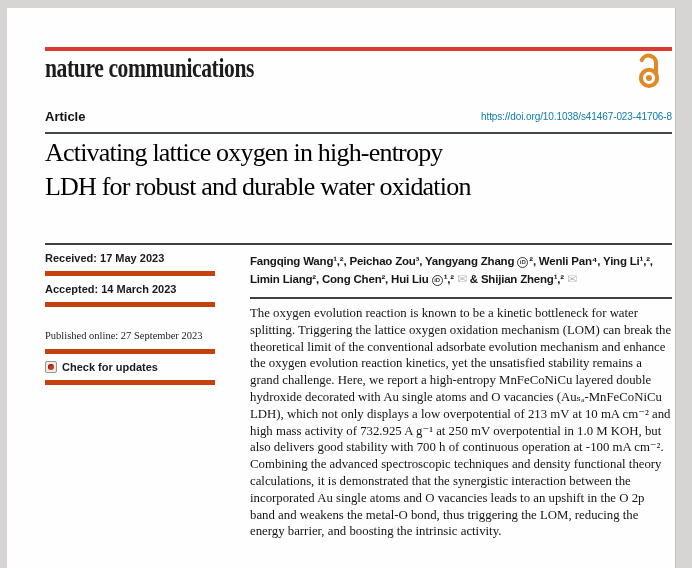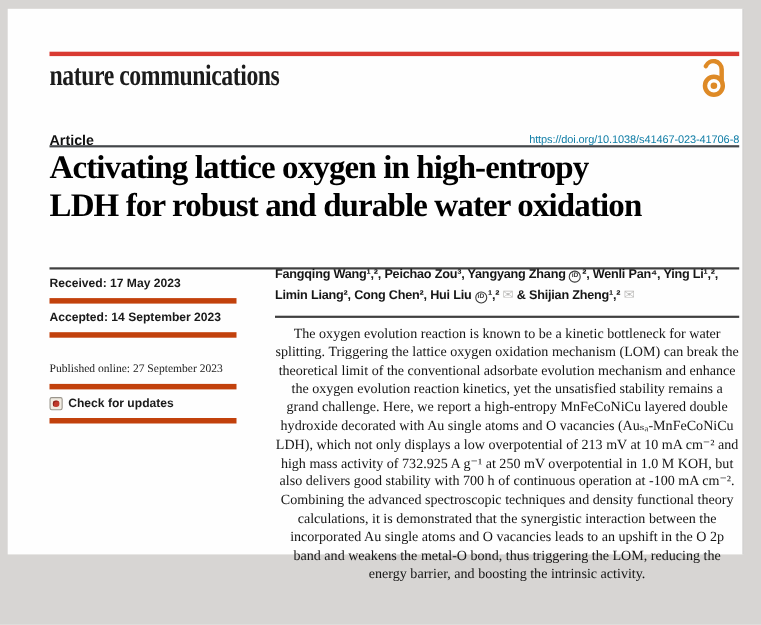--- a/index.html
+++ b/index.html
@@ -2,49 +2,49 @@
 <html><head>
 <meta charset="utf-8">
 <style>
   html,body{margin:0;padding:0;}
   body{
     width:692px;height:568px;position:relative;overflow:hidden;
     background:#d7d5d3;
     font-family:"Liberation Sans","DejaVu Sans",sans-serif;
   }
   .page{
-    position:absolute;left:7px;top:8px;width:668px;height:496px;
+    position:absolute;left:7px;top:8px;width:668px;height:560px;
     background:#fefefe;border-right:1px solid #c2c0be;
   }
   .content{position:absolute;left:38px;top:0;width:627px;height:560px;}
 
   .red-bar{position:absolute;left:0;top:39px;width:627px;height:4px;background:#d93a32;}
   .wordmark{
     position:absolute;left:0;top:45px;margin:0;
     font-family:"Liberation Serif","DejaVu Serif",serif;
     font-weight:bold;font-size:27px;line-height:30px;color:#1c1c1c;
     letter-spacing:-0.5px;transform:scaleX(0.8);transform-origin:left top;
     white-space:nowrap;
   }
   .oa-lock{position:absolute;right:8px;top:42px;}
 
-  .article-row{position:absolute;left:0;top:112px;width:627px;height:18px;text-align:center;}
+  .article-row{position:absolute;left:0;top:101px;width:627px;height:18px;text-align:center;}
   .article-label{
     position:absolute;left:0;top:0;font-weight:bold;font-size:13px;color:#111;
   }
   .doi-link{
     position:absolute;right:0;top:2px;font-weight:normal;font-size:10px;
     letter-spacing:-0.1px;color:#0f7da6;text-decoration:none;
   }
   .rule-dark{position:absolute;left:0;top:124px;width:627px;height:2px;background:#43464a;}
 
   .page-title{
     position:absolute;left:0;top:128px;width:627px;margin:0;
     font-family:"Liberation Serif","DejaVu Serif",serif;
-    font-weight:bold;font-size:30px;line-height:34px;color:#000;
+    font-weight:normal;font-size:26px;line-height:34px;color:#000;
     letter-spacing:-0.8px;white-space:pre-line;
   }
 
   .full-rule{position:absolute;left:0;top:235px;width:627px;height:2px;background:#3f3f3f;}
 
   .left-col{position:absolute;left:0;top:237px;width:170px;}
   .ditem{
     border-bottom:5px solid #c2410c;padding:7px 0 7px;
     font-weight:bold;font-size:11px;color:#1a1a1a;line-height:12px;
   }
@@ -56,21 +56,21 @@
   .cm-icon{
     display:inline-block;width:12px;height:12px;border-radius:2px;
     background:#f1ece2;border:1px solid #9a958c;position:relative;flex:0 0 auto;
     box-sizing:border-box;
   }
   .cm-icon .cm-dot{
     position:absolute;left:2px;top:2px;width:6px;height:6px;border-radius:50%;
     background:#c0392b;box-shadow:inset 1px 1px 0 #8e241a;
   }
 
-  .right-col{position:absolute;left:205px;top:226px;width:422px;}
+  .right-col{position:absolute;left:205px;top:237px;width:422px;}
   .authors{
     margin:0;padding-top:8px;
     font-weight:bold;font-size:11.5px;line-height:17.5px;color:#161616;
     letter-spacing:-0.2px;
   }
   .orcid{
     display:inline-block;width:11px;height:11px;border-radius:50%;
     border:1px solid #3a3a3a;box-sizing:border-box;vertical-align:1px;
     margin:0 1px 0 3px;position:relative;cursor:pointer;
   }
@@ -80,21 +80,21 @@
   }
   .env{
     color:#bdbcba;font-weight:normal;font-size:12px;margin:0 3px 0 3px;cursor:pointer;
   }
   .abstract-block{
     margin-top:9px;border-top:2px solid #3f3f3f;padding-top:6px;
   }
   .abstract-text{
     margin:0;
     font-family:"Liberation Serif","DejaVu Serif","DejaVu Sans",serif;
-    font-size:12.8px;line-height:16.8px;color:#141414;text-align:center;
+    font-size:12.8px;line-height:16.8px;color:#141414;text-align:left;
   }
 </style>
 </head>
 <body>
 
 <div class="page">
   <div class="content">
 
     <div class="red-bar"></div>
 
@@ -115,21 +115,21 @@
 
     <div class="rule-dark"></div>
 
     <h2 class="page-title">Activating lattice oxygen in high-entropy
 LDH for robust and durable water oxidation</h2>
 
     <div class="full-rule"></div>
 
     <div class="left-col">
       <div class="ditem">Received: 17 May 2023</div>
-      <div class="ditem">Accepted: 14 September 2023</div>
+      <div class="ditem">Accepted: 14 March 2023</div>
       <div class="ditem serif">Published online: 27 September 2023</div>
       <div class="ditem check-row">
         <span class="cm-icon">
             <span class="cm-dot"></span>
           </span>
         <span>Check for updates</span>
       </div>
     </div>
 
     <div class="right-col">

